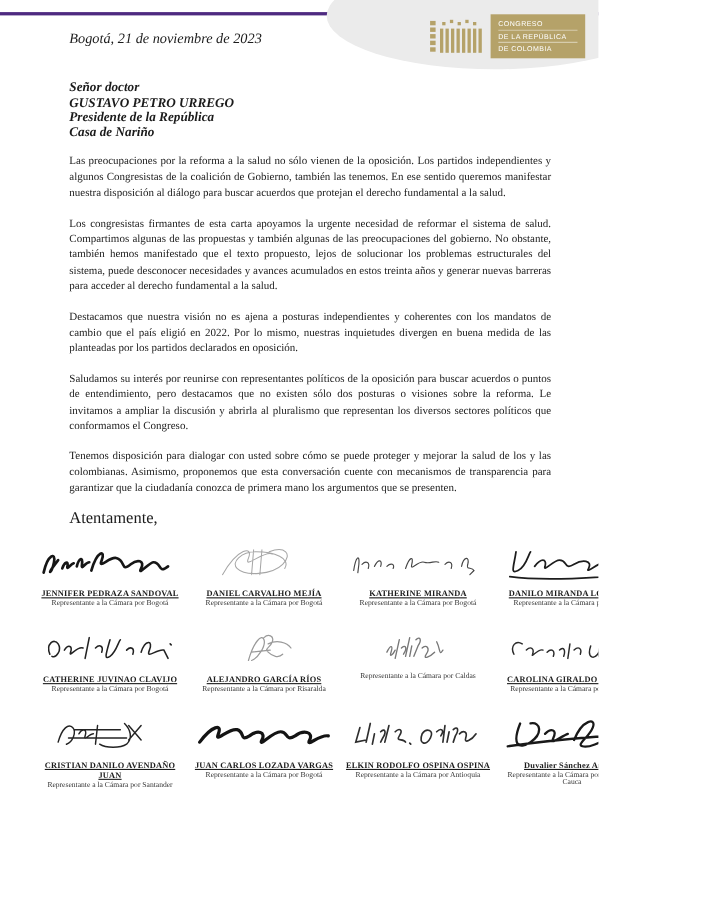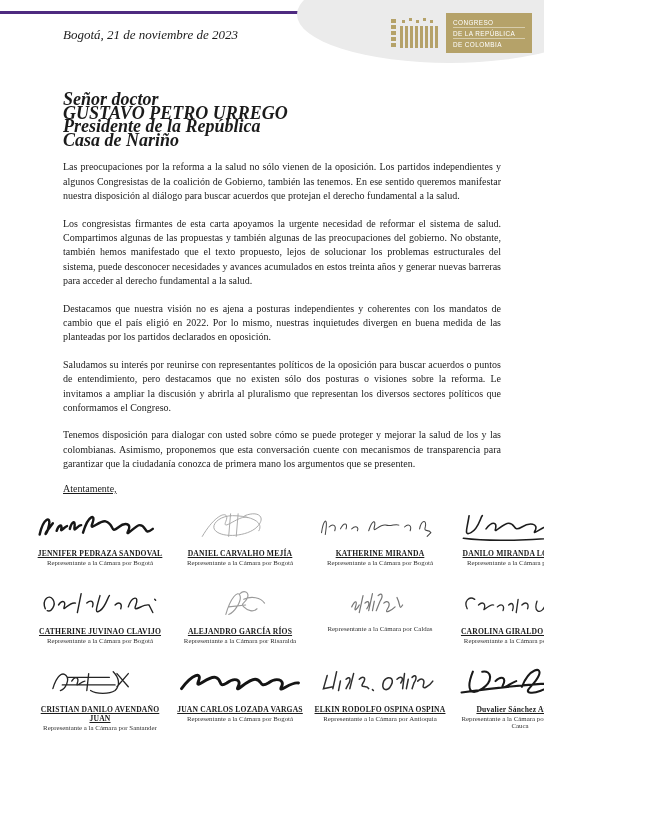--- a/index.html
+++ b/index.html
@@ -30,28 +30,28 @@
     font-family:"Liberation Sans", sans-serif;
     font-size:6.4px;letter-spacing:.4px;
     padding:4px 7px;width:72px;
   }
   .logo-textbox .l{padding:1.5px 0;border-bottom:.5px solid rgba(255,255,255,.45);}
   .logo-textbox .l:last-child{border-bottom:none;}
   .content{padding:0 43px 0 63px;}
   .date{
     margin:0;padding-top:27px;font-style:italic;font-size:13px;
   }
-  .recipient{margin-top:50px;font-weight:bold;font-style:italic;
-    font-size:18px;line-height:13.6px;}
+  .recipient{margin-top:30px;font-weight:bold;font-style:italic;
+    font-size:12px;line-height:13.6px;}
   .salutation{margin-top:14px;font-size:12.4px;}
   .body p{
     margin:13px 0 0 0;font-size:10px;line-height:14.4px;
     text-align:justify;
   }
-  .closing{margin-top:11px;font-size:10px;text-decoration:underline;}
+  .closing{margin-top:11px;font-size:15px;}
   .sig-grid{
     display:grid;grid-template-columns:repeat(4,1fr);
     column-gap:8px;row-gap:20px;
     padding:0 34px;margin-top:14px;
   }
   .sig-cell{text-align:center;}
   .sig-art{display:block;margin:0 auto;}
   .sig-name{
     font-weight:bold;font-size:7.6px;letter-spacing:.2px;margin-top:3px;text-decoration:underline;
   }

